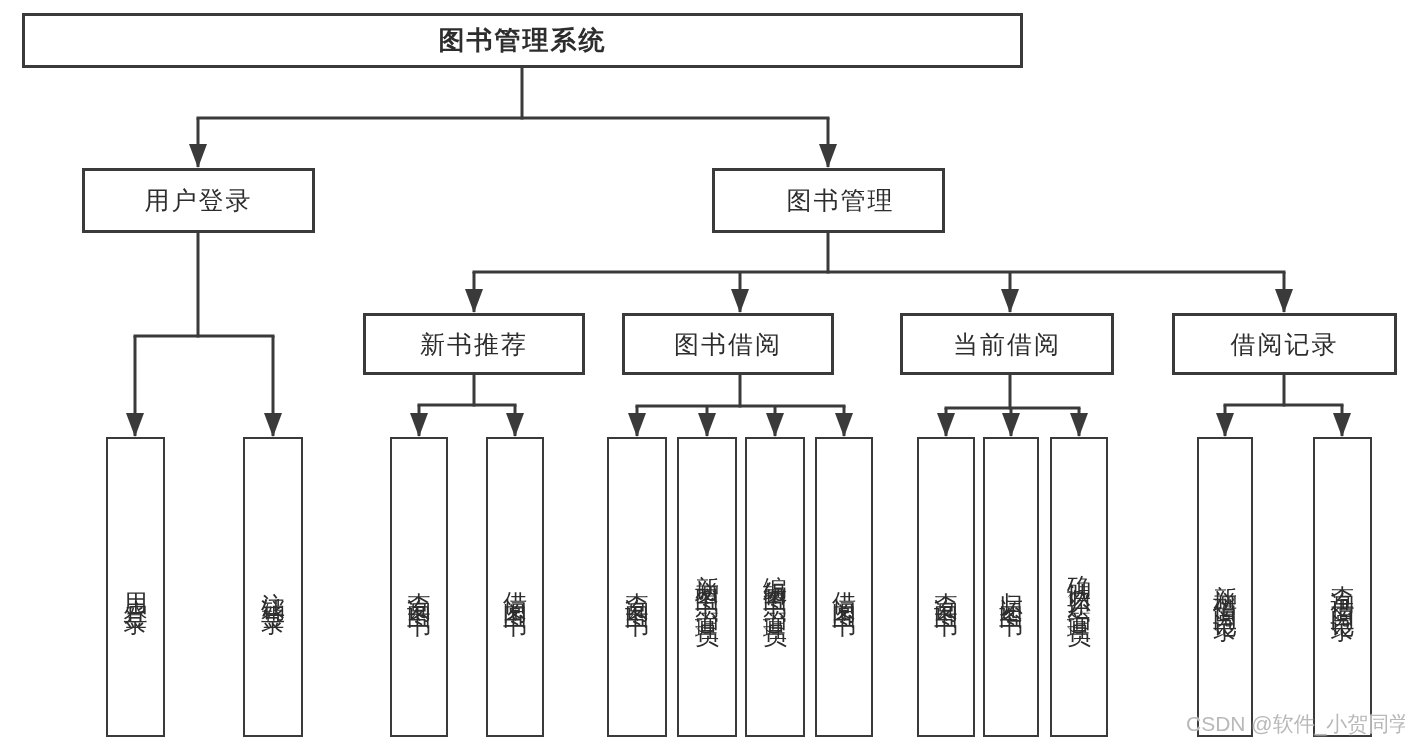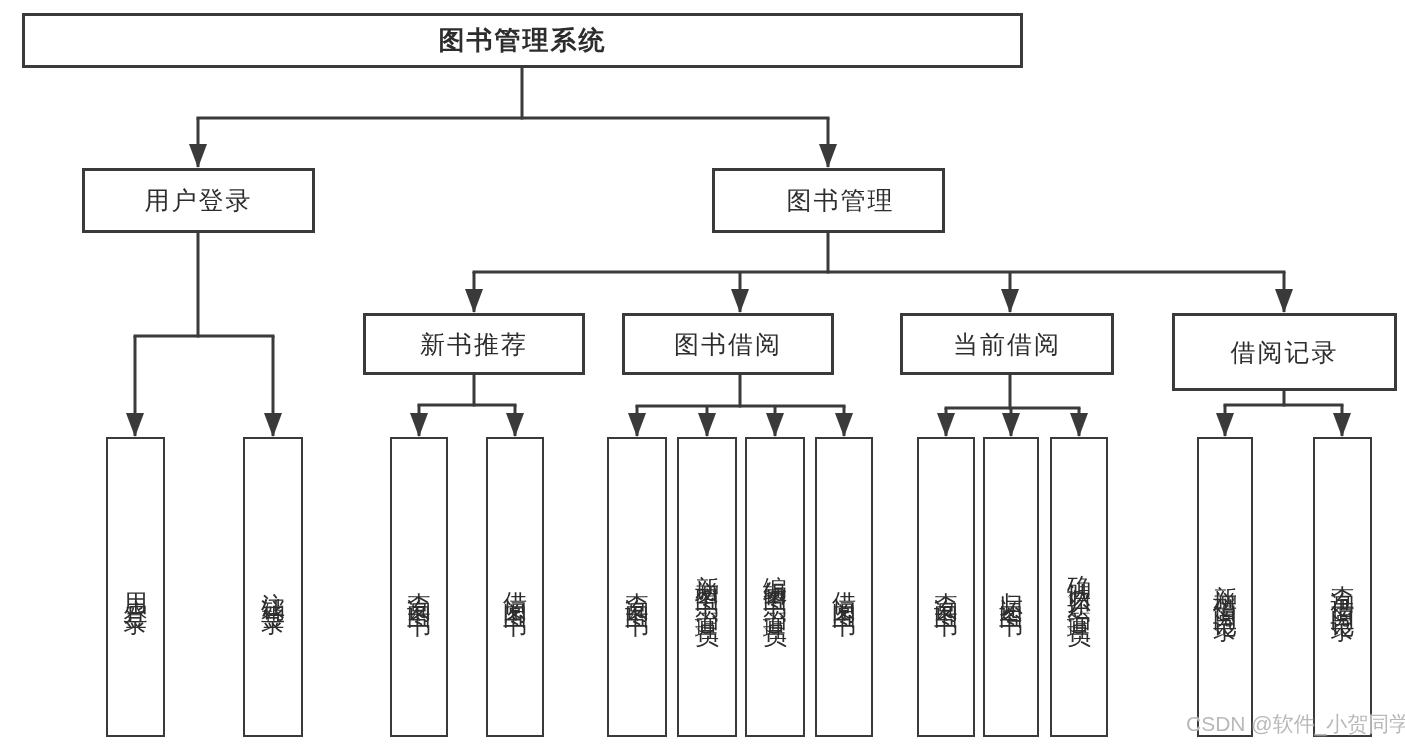--- a/index.html
+++ b/index.html
@@ -122,21 +122,21 @@
 
   <div class="node h" style="left:363px;top:313px;width:222px;height:62px;">
     <span>新书推荐</span>
   </div>
   <div class="node h" style="left:622px;top:313px;width:212px;height:62px;">
     <span>图书借阅</span>
   </div>
   <div class="node h" style="left:900px;top:313px;width:214px;height:62px;">
     <span>当前借阅</span>
   </div>
-  <div class="node h" style="left:1172px;top:313px;width:225px;height:78px;">
+  <div class="node h" style="left:1172px;top:313px;width:225px;height:62px;">
     <span>借阅记录</span>
   </div>
 
   <div class="node v" style="left:106px;top:437px;width:59px;height:300px;">
     <span>用户登录</span>
   </div>
   <div class="node v" style="left:243px;top:437px;width:60px;height:300px;">
     <span>注销登录</span>
   </div>
 

